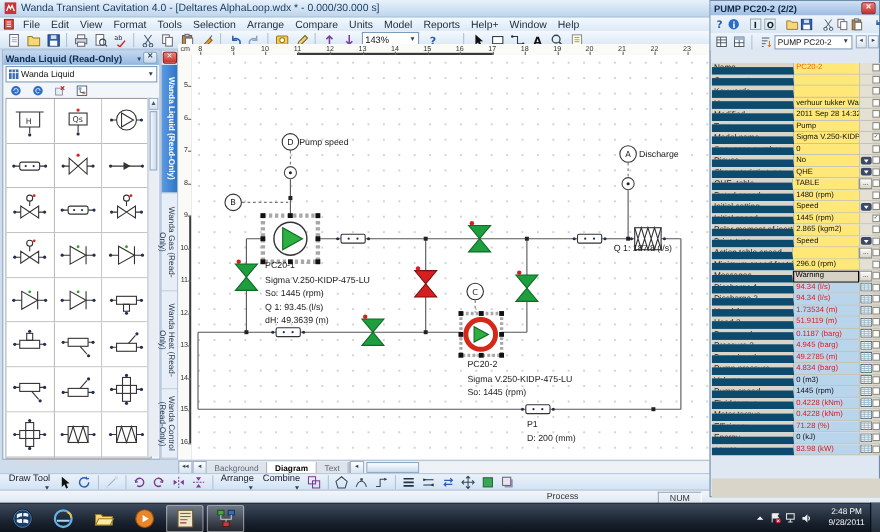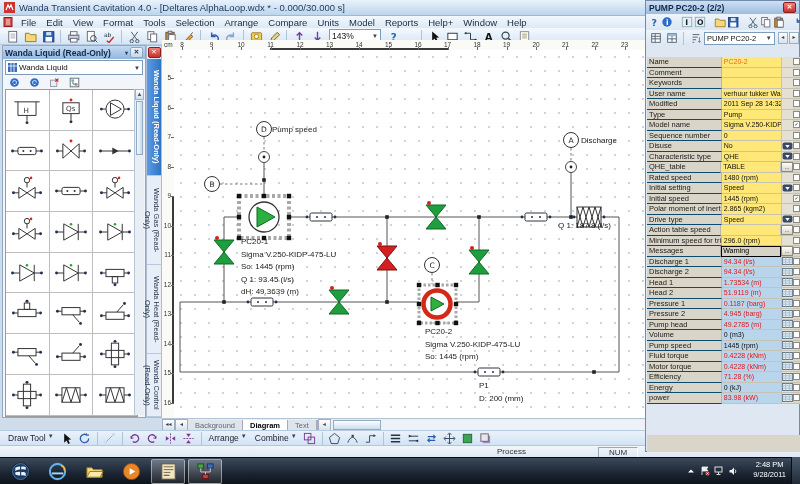--- a/index.html
+++ b/index.html
@@ -45,35 +45,35 @@
   .clabel{position:absolute;font-size:8px;color:#1b1b1b;white-space:nowrap;line-height:12.5px;}
   
   #ctabs{left:162px;top:418px;width:483px;height:12px;background:#e9eef5;border-top:1px solid #b4c3d4;display:flex;align-items:center;font-size:7.5px;color:#333;}
   .ctab{padding:0 7px;height:11px;line-height:11px;border-right:1px solid #aab;background:#dde4ec;color:#667;}
   .ctab.active{background:#fff;color:#000;font-weight:bold;}
   .cnav{width:11px;height:10px;background:linear-gradient(#fff,#d7e2ee);border:1px solid #9cb0c6;font-size:6px;text-align:center;line-height:9px;color:#345;}
   #hscroll{flex:1;height:10px;background:#eef2f7;border-left:1px solid #aab;display:flex;align-items:center;}
   #hthumb{width:46px;height:8px;margin-left:2px;background:linear-gradient(#fdfeff,#cadcee);border:1px solid #93aac3;}
   
   #drawbar{left:0;top:430px;width:800px;height:15px;background:linear-gradient(#eaf2fb,#d3e3f3);border-top:1px solid #b6cbdf;display:flex;align-items:center;padding-left:4px;box-sizing:border-box;font-size:8.5px;color:#223;}
-  .dlabel{padding:0 4px;display:inline-flex;align-items:flex-start;gap:2px;}
+  .dlabel{padding:0 4px;display:inline-flex;align-items:flex-end;gap:2px;flex-direction:column;}
   .dcar{font-size:6px;color:#345;}
   
   #statusbar{left:0;top:445px;width:800px;height:12px;background:linear-gradient(#f2f6fb,#dce6f1);border-top:1px solid #b6c6d8;font-size:8px;color:#333;}
   #numbox{position:absolute;left:598px;top:1px;width:38px;height:9px;border:1px solid;border-color:#9aa8b8 #fff #fff #9aa8b8;text-align:center;line-height:9px;}
   
   #panel{left:645px;top:0;width:155px;height:452px;background:#dfe8f2;border:1px solid #6f8cab;box-sizing:border-box;z-index:5;}
   #panel-title{height:13px;background:linear-gradient(#cfe0f4,#9dbce0);display:flex;align-items:center;font-size:8.5px;font-weight:bold;color:#10294a;padding:0 3px;}
   .ptb{height:16px;display:flex;align-items:center;padding-left:2px;gap:1px;background:linear-gradient(#eef4fb,#dbe7f3);}
   .ptb .tbi{width:15px;height:14px;}
   .ptb .tbi svg{width:12px;height:12px;}
   #psel{width:88px;height:11px;background:#fff;border:1px solid #7e9cba;font-size:7.5px;display:flex;align-items:center;justify-content:space-between;padding:0 2px;color:#111;}
   #pgrid{position:absolute;left:1px;top:56px;width:153px;}
   .prow{display:flex;height:10.5px;overflow:hidden;}
-  .plabel{width:82px;background:#d9d5c9;border-right:1px solid #b9b5a8;border-bottom:1px solid #0c4a6e;font-size:7.5px;line-height:10px;padding-left:2px;color:#1c1c1c;box-sizing:border-box;white-space:nowrap;overflow:hidden;}
+  .plabel{width:82px;background:#d9d5c9;border-right:1px solid #b9b5a8;border-bottom:7px solid #0c4a6e;font-size:7.5px;line-height:10px;padding-left:2px;color:#1c1c1c;box-sizing:border-box;white-space:nowrap;overflow:hidden;}
   .pval{width:66px;font-size:7px;line-height:10px;padding-left:2px;border-bottom:1px solid #c6c2b5;border-right:1px solid #c6c2b5;box-sizing:border-box;white-space:nowrap;overflow:hidden;color:#111;}
   .pval.in{background:#ffe878;}
   .pval.out{background:#b9d5ec;}
   .pval.t-red{color:#e01818;}
   .pval.t-orange{color:#e86a10;}
   .pval.focus{background:#d6d2c6;outline:1px solid #000;outline-offset:-1px;color:#000;}
   .pctrl{width:12px;border-bottom:1px solid #c6c2b5;box-sizing:border-box;display:flex;align-items:center;justify-content:center;background:#e4e0d4;}
   .pctrl svg{width:11px;height:8px;}
   .pctrl .ell{font-size:6px;line-height:8px;background:linear-gradient(#fdfdfb,#d8d4c8);border:1px solid #8d8a7e;width:10px;text-align:center;color:#222;}
   .pchk{width:7px;border-bottom:1px solid #c6c2b5;box-sizing:border-box;background:#d9d5c9;display:flex;align-items:center;justify-content:center;}
@@ -1306,20 +1306,34 @@
               <rect x=".5" y=".5" width="11" height="8" fill="#fff" stroke="#567"></rect>
               <path d="M.5 2.5h11M.5 4.5h11M.5 6.5h11" stroke="#9bc"></path>
               <path d="M4 .5v8M8 .5v8" stroke="#9bc"></path>
             </svg>
           </div>
           <div class="pchk">
             <span class="cb"></span>
           </div>
         </div>
         <div class="prow">
+          <div class="plabel">Pump pressure</div>
+          <div class="pval out t-red">4.834 (barg)</div>
+          <div class="pctrl">
+            <svg viewBox="0 0 12 9">
+              <rect x=".5" y=".5" width="11" height="8" fill="#fff" stroke="#567"></rect>
+              <path d="M.5 2.5h11M.5 4.5h11M.5 6.5h11" stroke="#9bc"></path>
+              <path d="M4 .5v8M8 .5v8" stroke="#9bc"></path>
+            </svg>
+          </div>
+          <div class="pchk">
+            <span class="cb"></span>
+          </div>
+        </div>
+        <div class="prow">
           <div class="plabel">Volume</div>
           <div class="pval out">0 (m3)</div>
           <div class="pctrl">
             <svg viewBox="0 0 12 9">
               <rect x=".5" y=".5" width="11" height="8" fill="#fff" stroke="#567"></rect>
               <path d="M.5 2.5h11M.5 4.5h11M.5 6.5h11" stroke="#9bc"></path>
               <path d="M4 .5v8M8 .5v8" stroke="#9bc"></path>
             </svg>
           </div>
           <div class="pchk">

